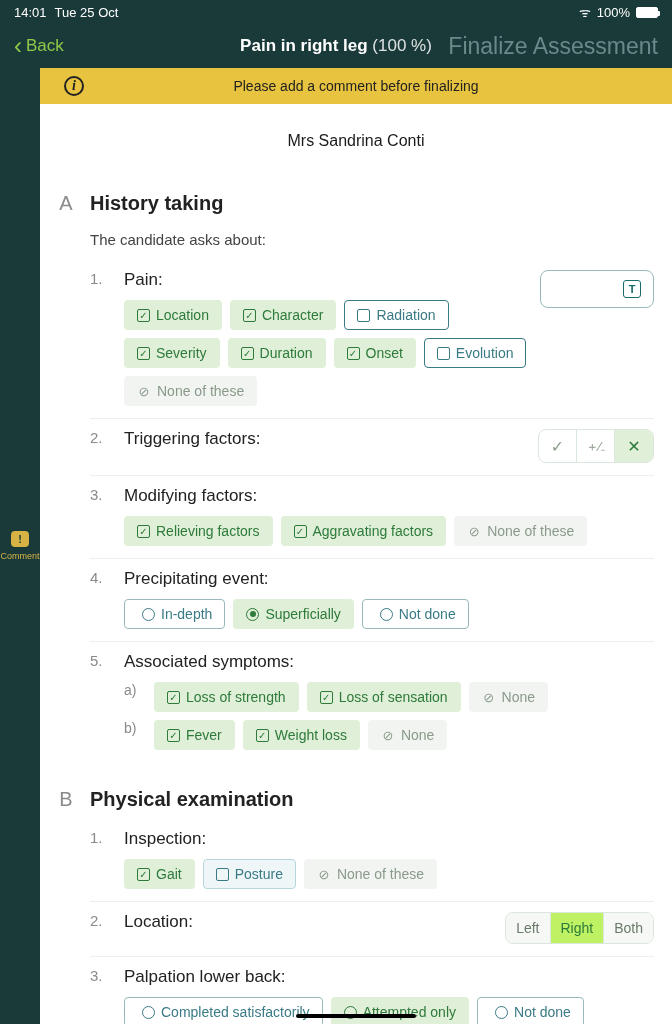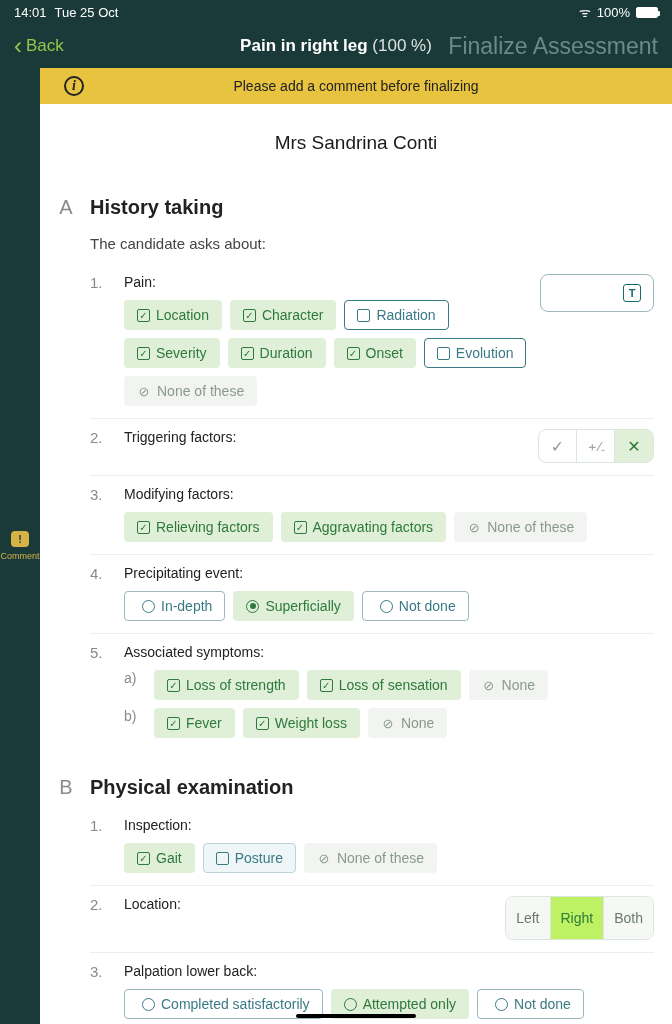--- a/index.html
+++ b/index.html
@@ -92,21 +92,21 @@
     position:relative;
   }
   .banner .info-icon {
     position:absolute; left:24px; top:50%; transform:translateY(-50%);
     width:20px; height:20px; border:2px solid #222; border-radius:50%;
     display:flex; align-items:center; justify-content:center;
     font-weight:700; font-family:serif; font-style:italic;
   }
   .patient-name {
     text-align:center;
-    font-size:19px;
+    font-size:16px;
     font-weight:500;
     padding:28px 0 30px;
   }
   .section {
     padding:0 18px;
   }
   .section-head {
     display:flex; gap:16px; align-items:baseline;
     padding:12px 0 8px;
   }
@@ -121,21 +121,21 @@
   }
   .qrow {
     display:flex; gap:14px; padding:10px 0 12px;
     border-bottom:1px solid #eee;
     margin-left:32px;
     align-items:flex-start;
   }
   .qrow:last-child { border-bottom:none; }
   .qnum { color:#8a8a8a; font-size:15px; width:20px; flex:0 0 20px; }
   .qbody { flex:1; }
-  .qlabel { font-size:14px; color:#222; margin-bottom:10px; }
+  .qlabel { font-size:17px; color:#222; margin-bottom:10px; }
   .chips { display:flex; flex-wrap:wrap; gap:8px; align-items:center; }
   .sublist { display:flex; gap:12px; align-items:flex-start; margin-top:8px; }
   .subletter { color:#8a8a8a; font-size:14px; width:18px; }
   .chip {
     display:inline-flex; align-items:center; gap:6px;
     border-radius:4px; padding:6px 12px;
     font-size:14px; cursor:pointer;
     border:1px solid transparent;
   }
   .chip .box {
@@ -182,21 +182,21 @@
   .tri-control .cell {
     width:38px; display:flex; align-items:center; justify-content:center;
     border-right:1px solid #dbe6dc; cursor:pointer;
     font-size:16px;
   }
   .tri-control .cell:last-child { border-right:none; background:#e0efd8; color:#2d7a3a; }
   .tri-control .cell:nth-child(1) { color:#8a9a8a; }
   .tri-control .cell:nth-child(2) { color:#8a9a8a; font-size:13px; }
   .loc-control {
     display:flex; border:1px solid #dbe6dc; border-radius:8px; overflow:hidden;
-    height:44px; font-size:14px;
+    height:32px; font-size:14px;
   }
   .loc-control .cell {
     padding:0 10px; display:flex; align-items:center;
     border-right:1px solid #dbe6dc; cursor:pointer; color:#6a7a6a;
     background:#f6f8f6;
   }
   .loc-control .cell:last-child { border-right:none; }
   .loc-control .cell.active { background:#bef264; color:#2d7a3a; font-weight:400; }
   .home-indicator {
     position:absolute; bottom:6px; left:50%; transform:translateX(-50%);

